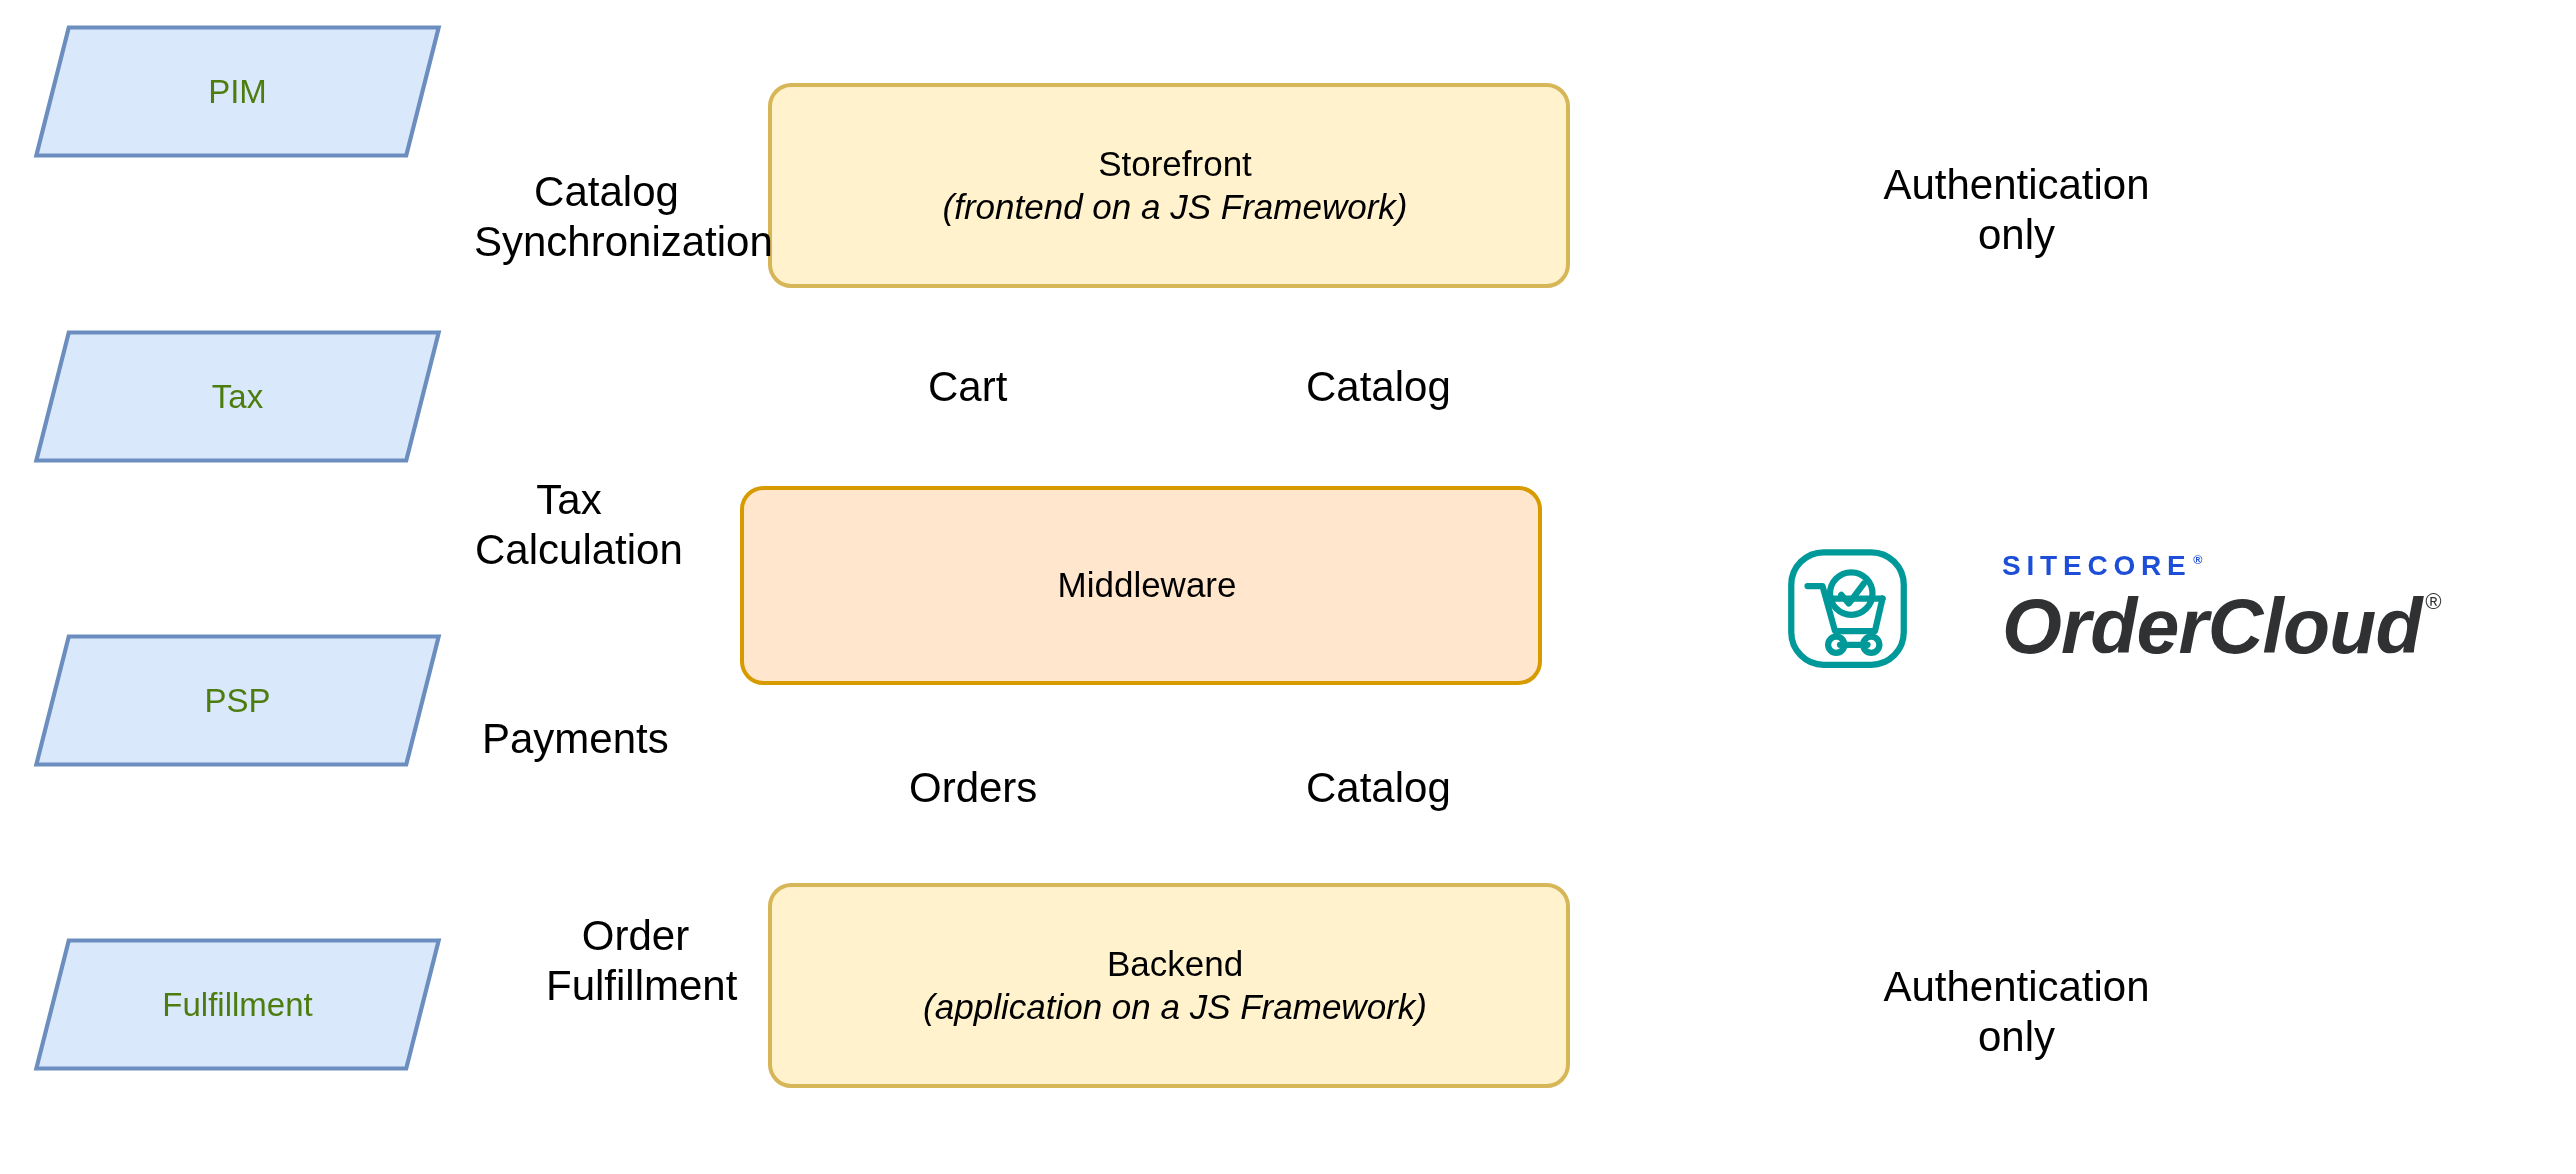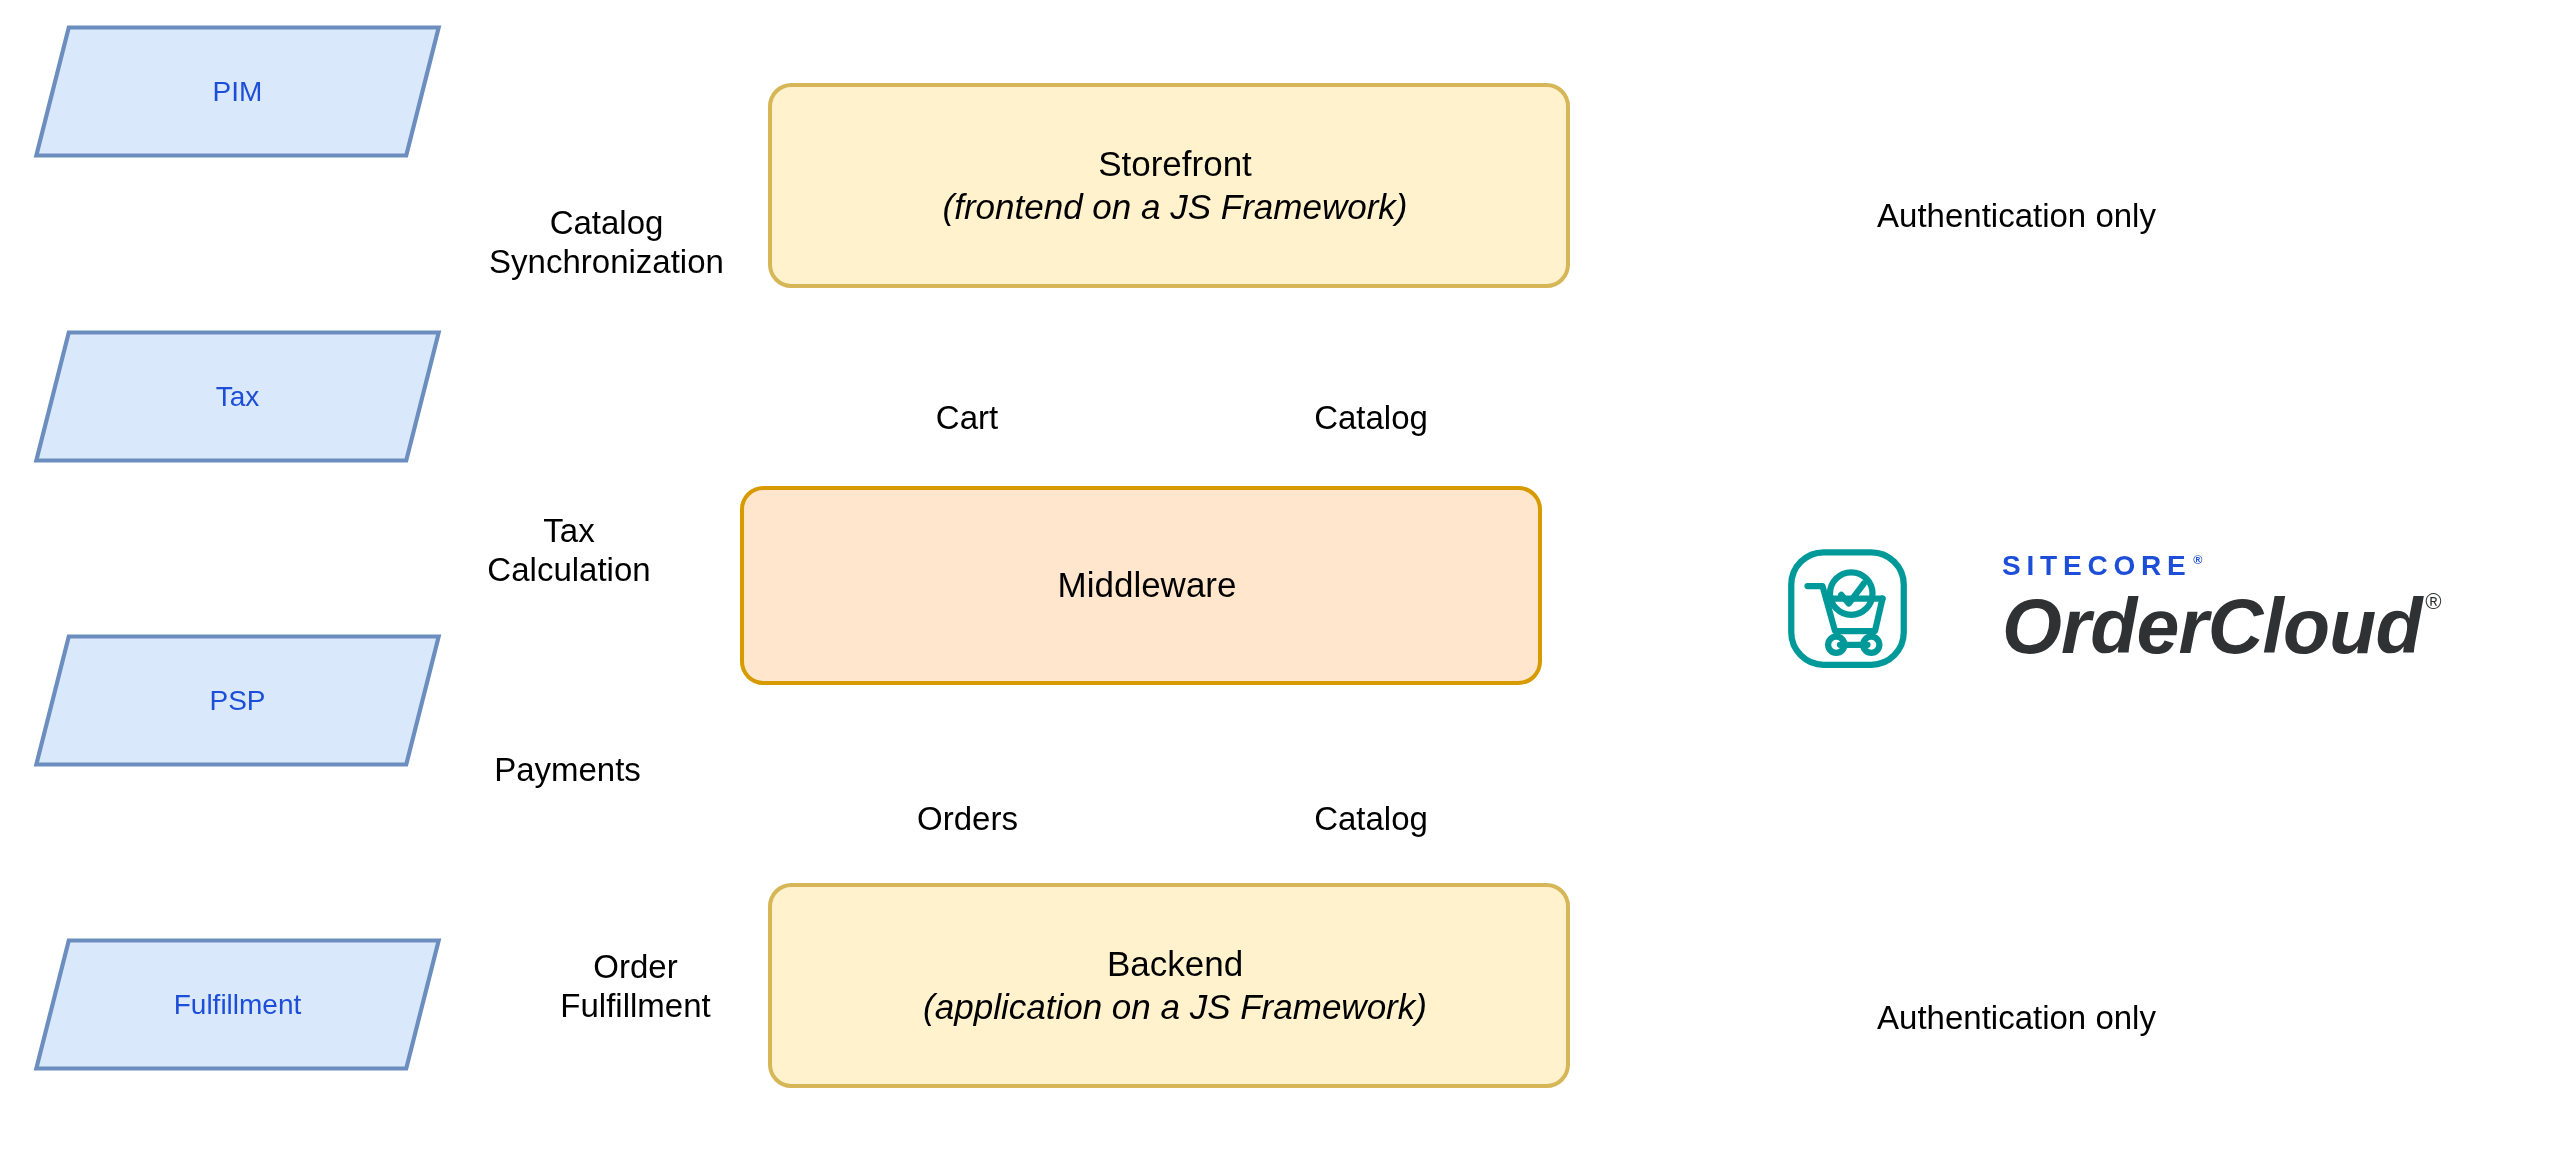--- a/index.html
+++ b/index.html
@@ -28,22 +28,22 @@
   }
   .para-label {
     position: absolute;
     left: 0;
     top: 0;
     width: 100%;
     height: 100%;
     display: flex;
     align-items: center;
     justify-content: center;
-    color: #1d4ed8;
-    font-size: 28px;
+    color: #4d7c0f;
+    font-size: 33px;
     line-height: 1.2;
     white-space: nowrap;
     pointer-events: none;
   }
 
   
   .proc-box {
     position: absolute;
     box-sizing: border-box;
     border-radius: 23.4px;
@@ -63,26 +63,25 @@
     font-size: 35px;
     line-height: 1.22;
     font-style: italic;
   }
 
   
   .edge-label {
     position: absolute;
     background: #ffffff;
     color: #000000;
-    font-size: 33px;
+    font-size: 42px;
     line-height: 1.18;
     text-align: center;
     white-space: pre-line;
     padding: 0;
-    margin-top: 37px;
   }
 
   
   #oc-logo {
     position: absolute;
     display: flex;
     align-items: center;
   }
   #oc-logo-mark {
     flex: 0 0 auto;

